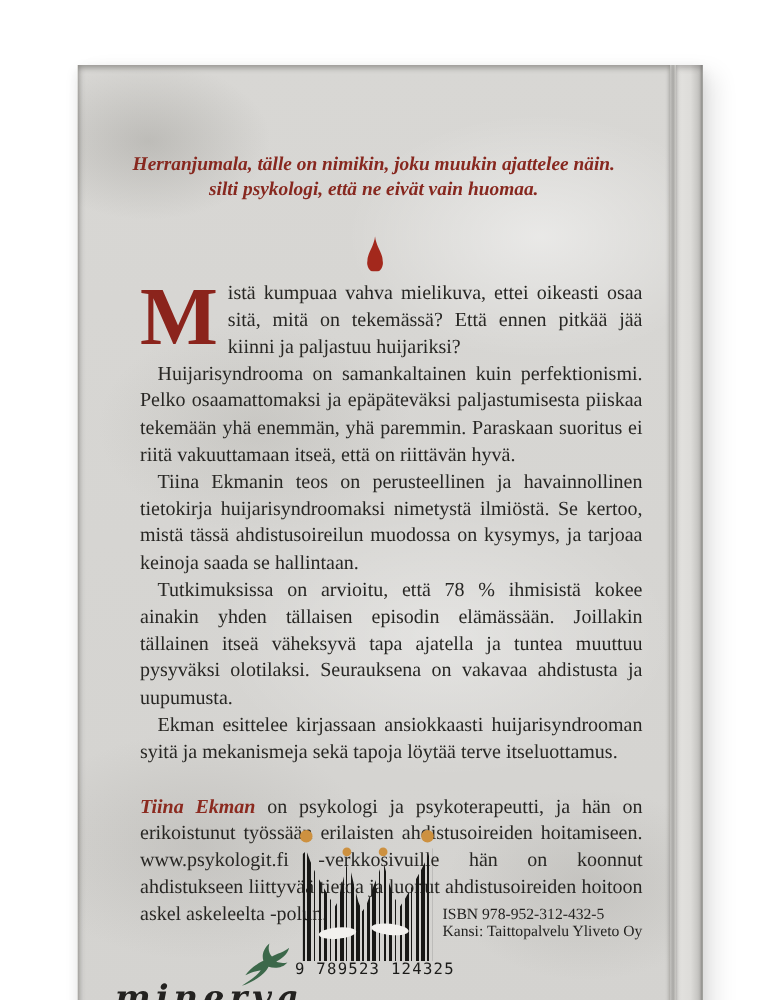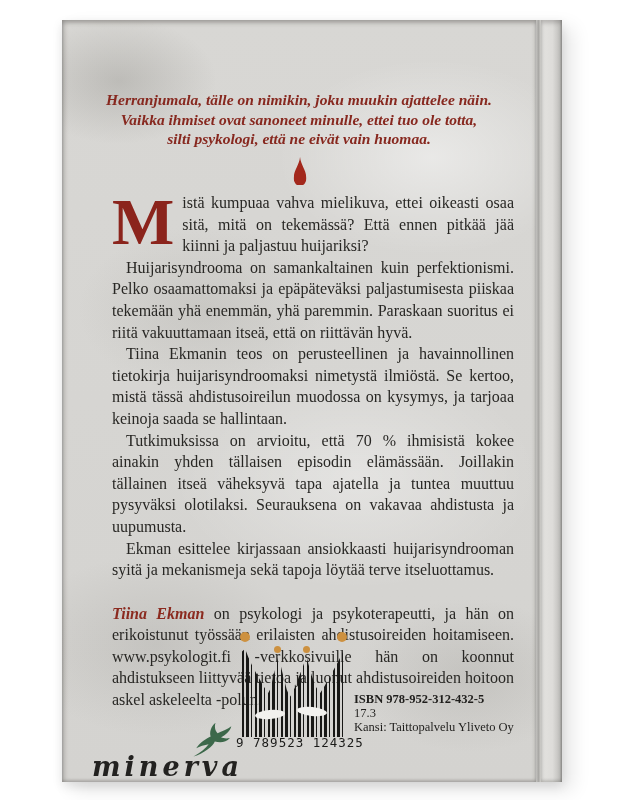--- a/index.html
+++ b/index.html
@@ -2,21 +2,21 @@
 <html><head>
 <meta charset="utf-8">
 <style>
   html, body {
     margin: 0; padding: 0;
     width: 618px; height: 800px;
     background: #ffffff;
     overflow: hidden;
     font-family: "Liberation Serif", serif;
   }
-  .stage { position: relative; width: 618px; height: 624px; }
+  .stage { position: relative; width: 618px; height: 624px; margin-top: 32px; }
 
   
   .book {
     position: absolute; left: 62px; top: 20px;
     width: 500px; height: 762px;
     box-shadow: 10px 8px 18px rgba(0,0,0,0.10), 0 4px 10px rgba(0,0,0,0.10);
     background: #d8d7d4;
   }
   .cover {
     position: absolute; left: 0; top: 0; bottom: 0; width: 474px;
@@ -117,45 +117,44 @@
     font-size: 12.5px; letter-spacing: 1px;
     color: #1b1b19; white-space: nowrap;
   }
 
   
   .colophon {
     position: absolute; left: 292px; top: 672px; width: 175px;
     font-size: 12.5px; line-height: 14px;
     color: #1f1e1c;
   }
-  .colophon .isbn { font-weight: bold; }
+  .colophon .isbn { font-weight: normal; }
   .colophon .site { margin-top: 7px; }
 </style>
 </head>
 <body>
 
 <div class="stage">
   <div class="book">
     <div class="cover">
 
       <div class="quote">
         <div>Herranjumala, tälle on nimikin, joku muukin ajattelee näin.</div>
-        <div>Vaikka ihmiset ovat sanoneet minulle, ettei tuo ole totta,</div>
         <div>silti psykologi, että ne eivät vain huomaa.</div>
       </div>
 
       <svg class="drop" viewBox="0 0 13 28">
         <path d="M6.5 0 C7.3 8 12.6 13.5 12.6 19.5 A6.3 7.5 0 1 1 0.4 19.5 C0.4 13.5 5.7 8 6.5 0 Z" fill="#a3281c"></path>
       </svg>
 
       <div class="blurb">
         <p class="first"><span class="dropcap">M</span><span>istä kumpuaa vahva mielikuva, ettei oikeasti osaa sitä, mitä on tekemässä? Että ennen pitkää jää kiinni ja paljastuu huijariksi?</span></p>
         <p>Huijarisyndrooma on samankaltainen kuin perfektionismi. Pelko osaamattomaksi ja epäpäteväksi paljastumisesta piiskaa tekemään yhä enemmän, yhä paremmin. Paraskaan suoritus ei riitä vakuuttamaan itseä, että on riittävän hyvä.</p>
         <p>Tiina Ekmanin teos on perusteellinen ja havainnollinen tietokirja huijarisyndroomaksi nimetystä ilmiöstä. Se kertoo, mistä tässä ahdistusoireilun muodossa on kysymys, ja tarjoaa keinoja saada se hallintaan.</p>
-        <p>Tutkimuksissa on arvioitu, että 70 % ihmisistä kokee ainakin yhden tällaisen episodin elämässään. Joillakin tällainen itseä väheksyvä tapa ajatella ja tuntea muuttuu pysyväksi olotilaksi. Seurauksena on vakavaa ahdistusta ja uupumusta.</p>
+        <p>Tutkimuksissa on arvioitu, että 78 % ihmisistä kokee ainakin yhden tällaisen episodin elämässään. Joillakin tällainen itseä väheksyvä tapa ajatella ja tuntea muuttuu pysyväksi olotilaksi. Seurauksena on vakavaa ahdistusta ja uupumusta.</p>
         <p>Ekman esittelee kirjassaan ansiokkaasti huijarisyndrooman syitä ja mekanismeja sekä tapoja löytää terve itseluottamus.</p>
         <p class="bio"><strong class="bio-name">Tiina Ekman</strong><span> on psykologi ja psykoterapeutti, ja hän on erikoistunut työssään erilaisten ahdistusoireiden hoitamiseen. www.psykologit.fi -verkkosivuille hän on koonnut ahdistukseen liittyvää tietoa ja luonut ahdistusoireiden hoitoon askel askeleelta -polun.</span></p>
       </div>
 
       <div class="logo">
         <svg class="bird" viewBox="0 0 64 56">
           <path fill="#3c684a" d="M8 52 C18 46 26 40 30 34 C24 35 17 37 12 40 C18 31 27 26 33 23 C31 17 33 9 40 3 C38 10 40 15 43 18 C49 15 57 13 63 8 C61 16 54 21 48 24 C52 26 57 26 61 25 C55 32 46 32 39 30 C36 37 24 47 8 52 Z"></path>
         </svg>
         <div class="logo-text">minerva</div>
       </div>
@@ -167,21 +166,20 @@
         <span class="dot lg" style="left:95px"></span>
         <div class="bars">
           <span class="jewel j1"></span>
           <span class="jewel j2"></span>
         </div>
         <div class="digits">9 789523 124325</div>
       </div>
 
       <div class="colophon">
         <div class="isbn">ISBN 978-952-312-432-5</div>
-        <div>17.3</div>
         <div>Kansi: Taittopalvelu Yliveto Oy</div>
       </div>
 
     </div>
     <div class="hinge"></div>
     <div class="spine-edge"></div>
   </div>
 </div>
 
 </body></html>

